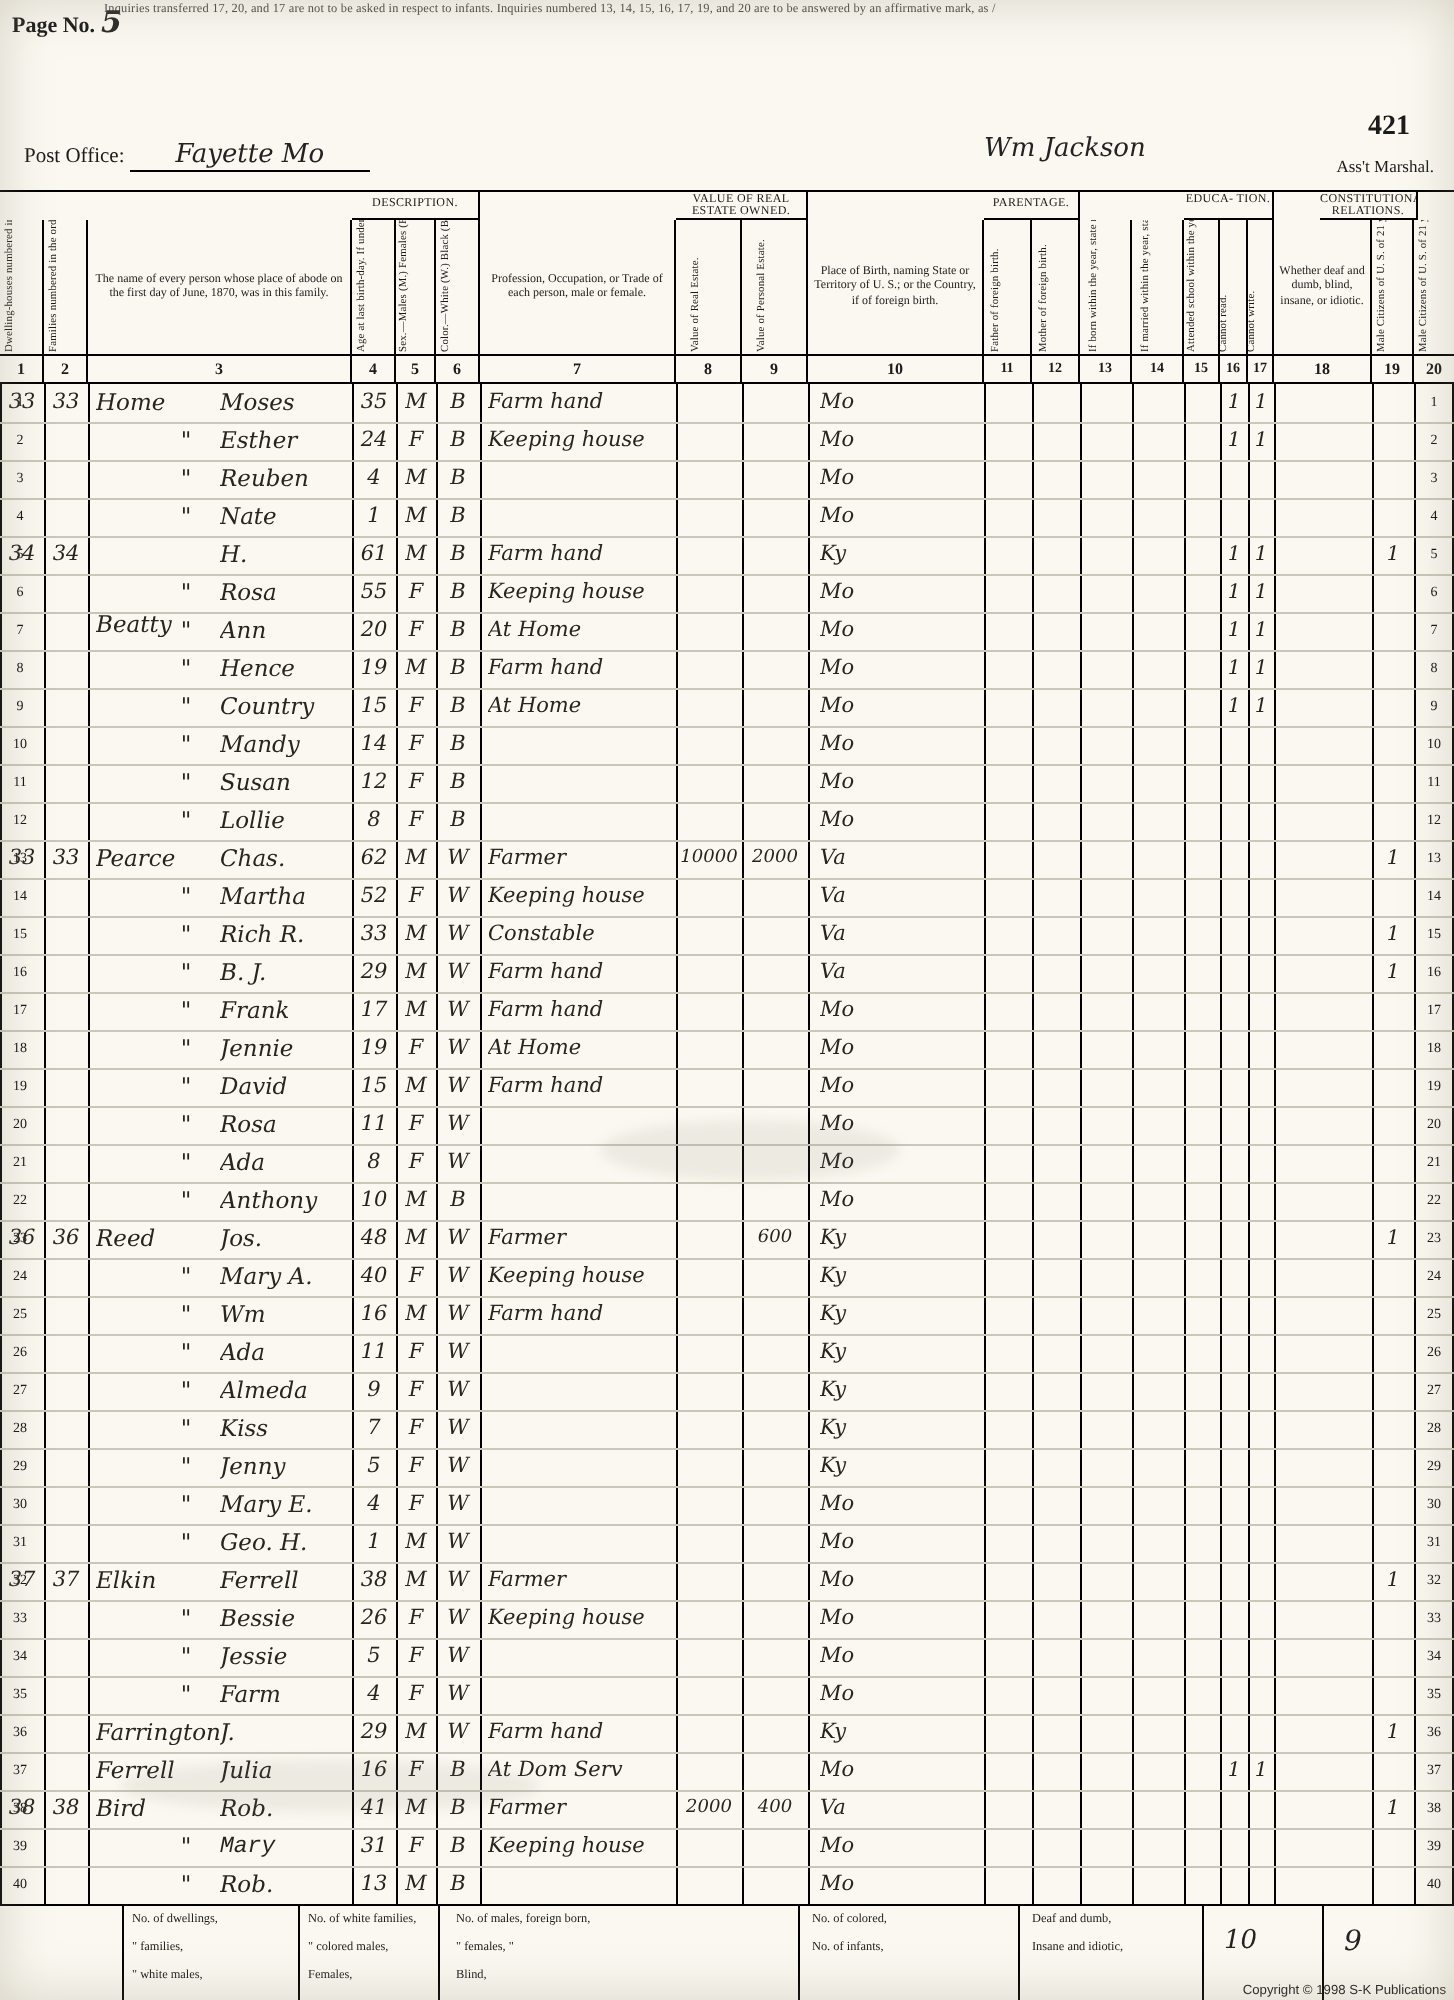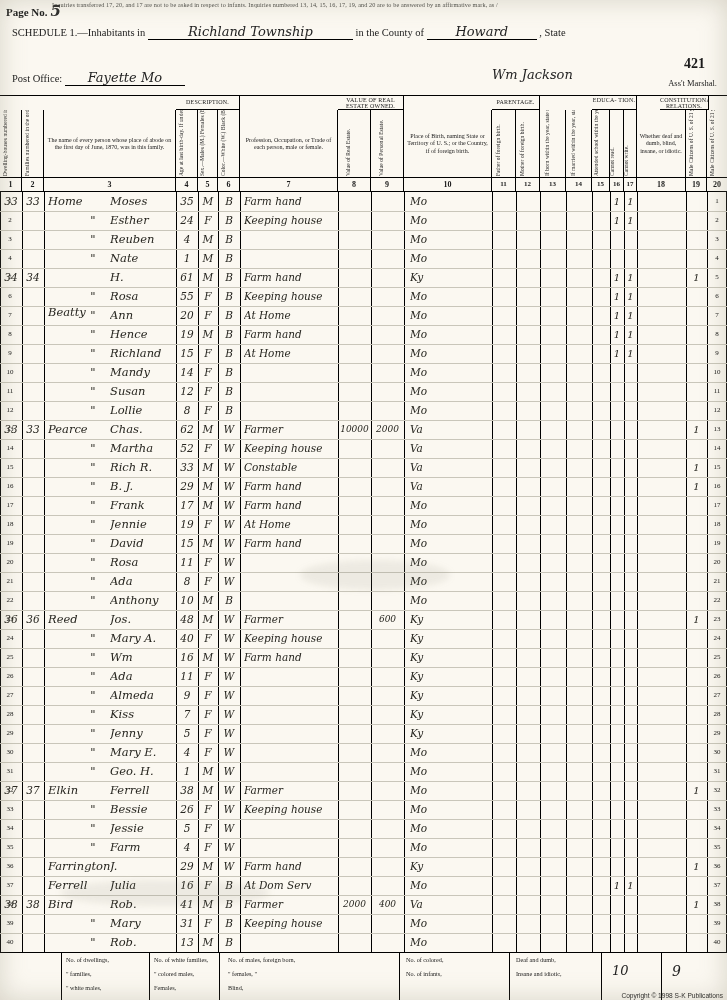--- a/index.html
+++ b/index.html
@@ -147,27 +147,20 @@
 
 <div class="sheet">
 
   <div class="hdr">
     <div class="fineprint">Inquiries transferred 17, 20, and 17 are not to be asked in respect to infants.   Inquiries numbered 13, 14, 15, 16, 17, 19, and 20 are to be answered by an affirmative mark, as /</div>
 
     <div class="pageno">
       <span>Page No.</span><span class="script">5</span>
     </div>
 
-    <div class="l1">
-      <span>SCHEDULE 1.—Inhabitants in</span>
-      <span class="ul script" style="width:205px;font-size:13px;">Richland Township</span>
-      <span>in the County of</span>
-      <span class="ul script" style="width:110px;font-size:13px;">Howard</span>
-      <span>, State</span>
-    </div>
 
 
     <div class="l3">
       <span>Post Office:</span>
       <span class="ul script" style="width:120px;font-size:13px;">Fayette Mo</span>
       <span class="script" style="position:absolute;left:480px;top:-3px;font-size:13px;">Wm Jackson</span>
     </div>
 
     <div class="bignum">421</div>
     <div class="asst">Ass't Marshal.</div>
@@ -390,21 +383,21 @@
       <div class="wr md" style="left:244px;width:94px;top:133px;">Farm hand</div>
       <div class="wr sm c" style="left:338px;width:33px;top:133px;"></div>
       <div class="wr sm c" style="left:371px;width:33px;top:133px;"></div>
       <div class="wr md" style="left:410px;width:82px;top:133px;">Mo</div>
       <div class="tick" style="left:610px;width:14px;top:133px;">1</div>
       <div class="tick" style="left:624px;width:13px;top:133px;">1</div>
       <div class="hline" style="top: 171px;"></div>
       <div class="rowlabelL" style="top:152px;">9</div>
       <div class="rowlabelR" style="top:152px;">9</div>
       <div class="wr lg" style="left:48px;width:62px;top:152px;text-align:center;padding-left:14px;">"</div>
-      <div class="wr lg" style="left:110px;width:66px;top:152px;">Richland</div>
+      <div class="wr lg" style="left:110px;width:66px;top:152px;">Country</div>
       <div class="wr md c" style="left:176px;width:22px;top:152px;">15</div>
       <div class="wr md c" style="left:198px;width:20px;top:152px;">F</div>
       <div class="wr md c" style="left:218px;width:22px;top:152px;">B</div>
       <div class="wr md" style="left:244px;width:94px;top:152px;">At Home</div>
       <div class="wr sm c" style="left:338px;width:33px;top:152px;"></div>
       <div class="wr sm c" style="left:371px;width:33px;top:152px;"></div>
       <div class="wr md" style="left:410px;width:82px;top:152px;">Mo</div>
       <div class="tick" style="left:610px;width:14px;top:152px;">1</div>
       <div class="tick" style="left:624px;width:13px;top:152px;">1</div>
       <div class="hline" style="top: 190px;"></div>
@@ -769,21 +762,21 @@
       <div class="wr md c" style="left:218px;width:22px;top:703px;">B</div>
       <div class="wr md" style="left:244px;width:94px;top:703px;">Farmer</div>
       <div class="wr sm c" style="left:338px;width:33px;top:703px;">2000</div>
       <div class="wr sm c" style="left:371px;width:33px;top:703px;">400</div>
       <div class="wr md" style="left:410px;width:82px;top:703px;">Va</div>
       <div class="tick" style="left:686px;width:21px;top:703px;">1</div>
       <div class="hline" style="top: 741px;"></div>
       <div class="rowlabelL" style="top:722px;">39</div>
       <div class="rowlabelR" style="top:722px;">39</div>
       <div class="wr lg" style="left:48px;width:62px;top:722px;text-align:center;padding-left:14px;">"</div>
-      <div class="wr lg" style="left:110px;width:66px;top:722px;">Mary</div>
+      <div class="wr lg" style="left:110px;width:66px;top:722px;font-family:Liberation Mono, monospace;">Mary</div>
       <div class="wr md c" style="left:176px;width:22px;top:722px;">31</div>
       <div class="wr md c" style="left:198px;width:20px;top:722px;">F</div>
       <div class="wr md c" style="left:218px;width:22px;top:722px;">B</div>
       <div class="wr md" style="left:244px;width:94px;top:722px;">Keeping house</div>
       <div class="wr sm c" style="left:338px;width:33px;top:722px;"></div>
       <div class="wr sm c" style="left:371px;width:33px;top:722px;"></div>
       <div class="wr md" style="left:410px;width:82px;top:722px;">Mo</div>
       <div class="hline" style="top: 760px;"></div>
       <div class="rowlabelL" style="top:741px;">40</div>
       <div class="rowlabelR" style="top:741px;">40</div>

